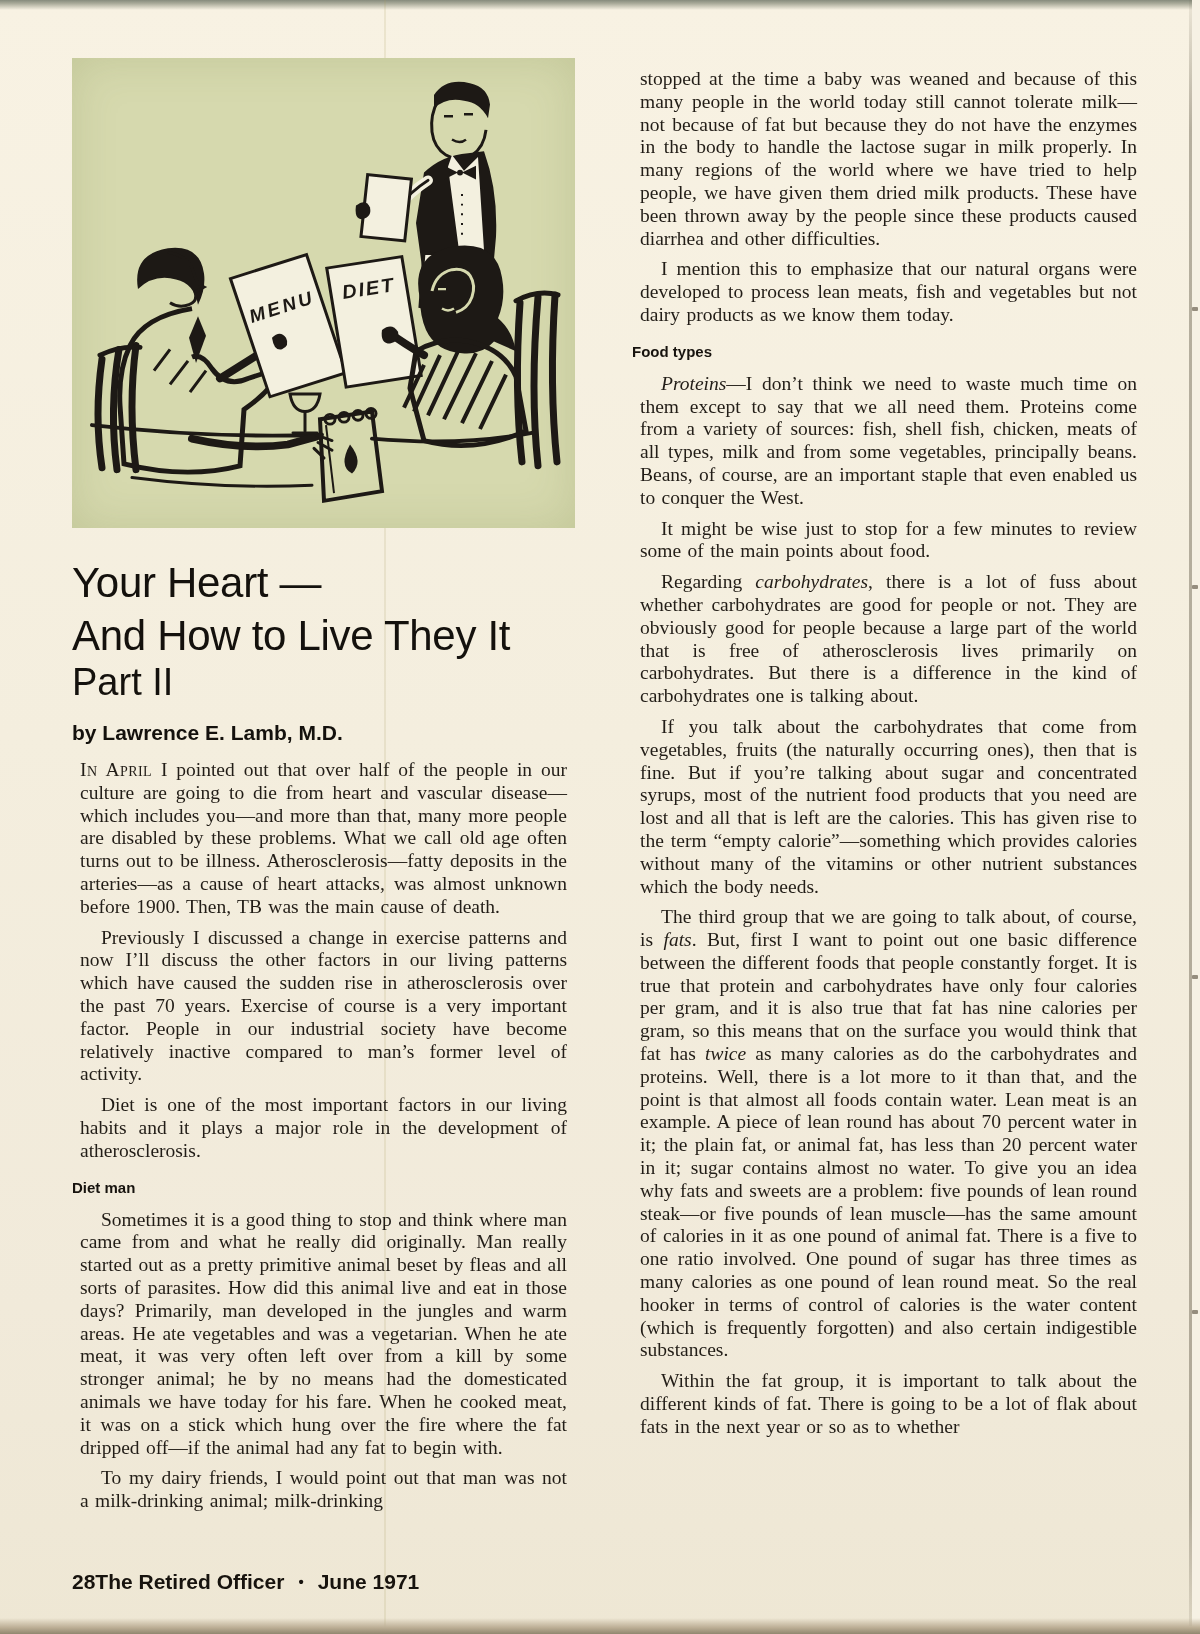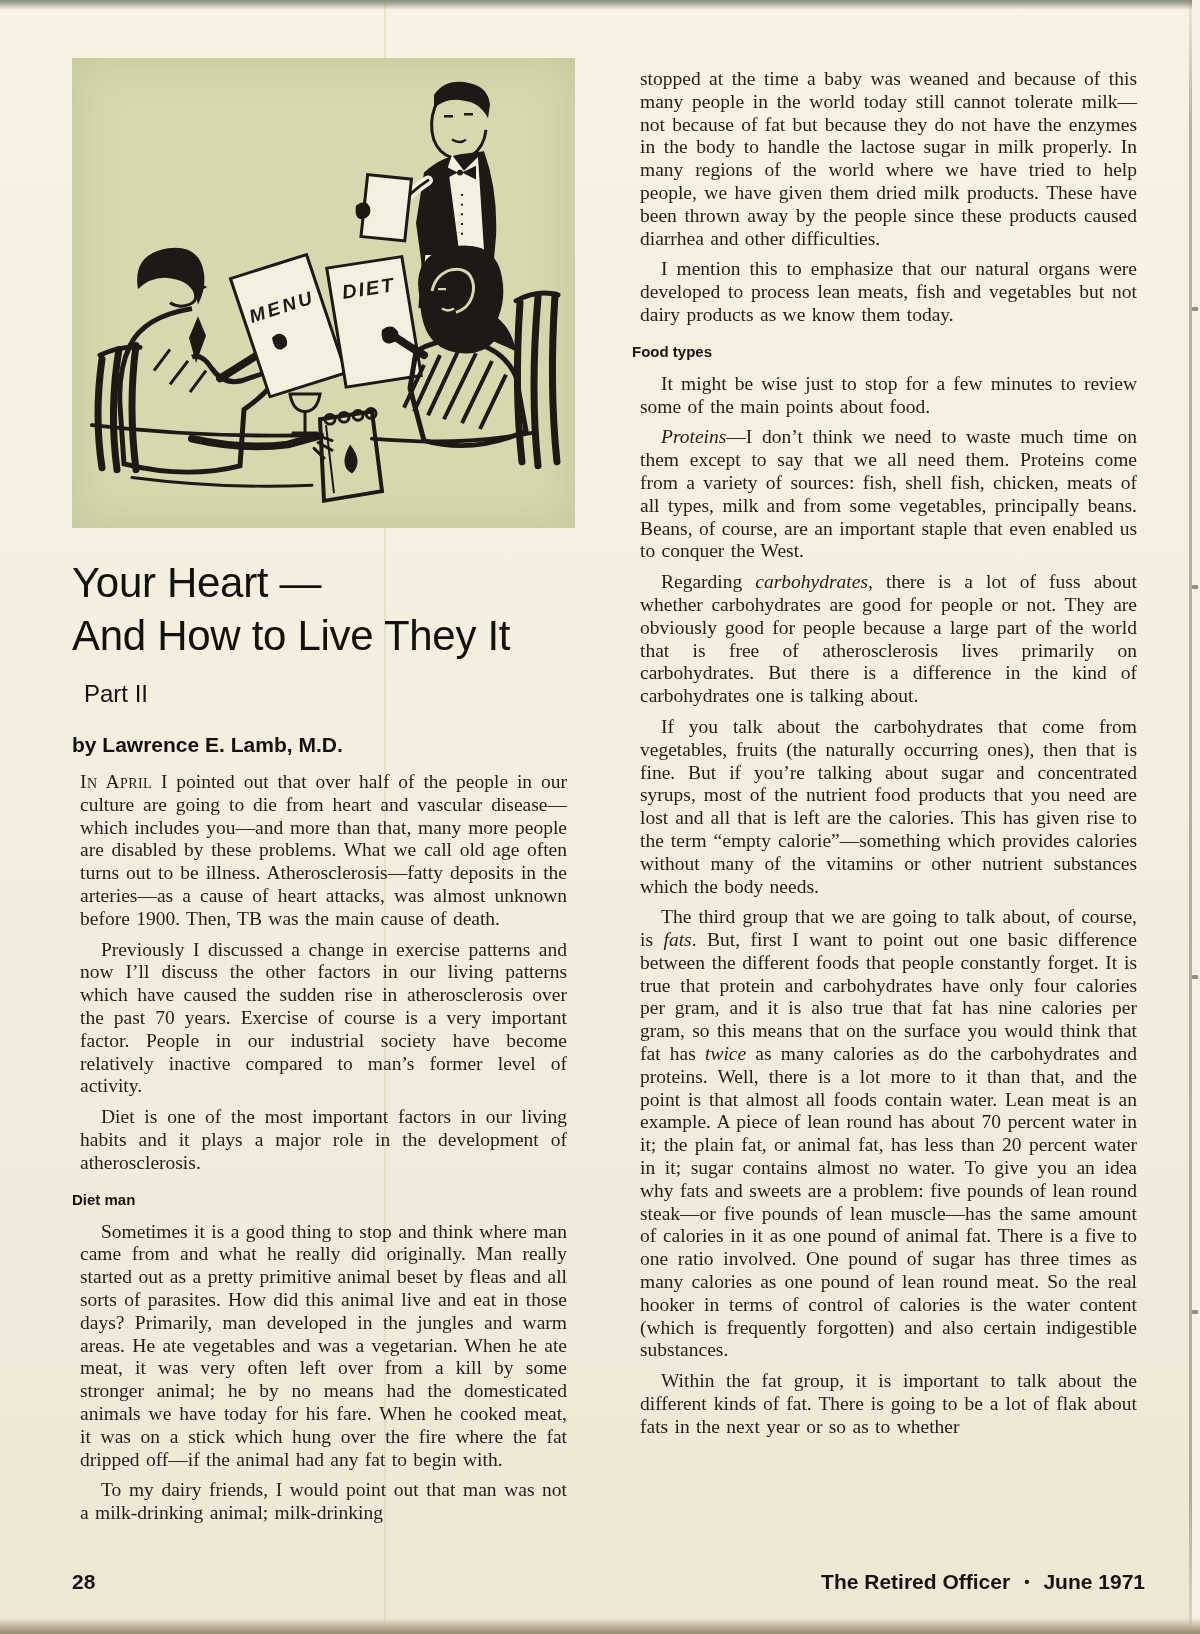--- a/index.html
+++ b/index.html
@@ -33,42 +33,42 @@
   }
   .illustration svg{position:absolute;inset:0;width:100%;height:100%;}
 
   .article-title{
     font-family:"Liberation Sans", sans-serif;font-weight:400;
     font-size:42px;line-height:53px;letter-spacing:-0.3px;
     color:#14110d;margin:0;
   }
   .article-part{
     font-family:"Liberation Sans", sans-serif;font-weight:400;
-    font-size:24px;line-height:40px;color:#14110d;margin:12px;
+    font-size:38px;line-height:40px;color:#14110d;margin:0;
   }
   .article-byline{
     font-family:"Liberation Sans", sans-serif;font-weight:700;
     font-size:21px;line-height:27px;color:#14110d;margin:17px 0 13px;
   }
 
   .body-text .para{
     font-size:19.5px;line-height:22.8px;text-align:justify;
     color:#221d17;margin:8px;word-spacing:1.5px;
   }
   .body-text .para.indent{text-indent:21px;}
   .body-text .smallcaps{font-variant:small-caps;letter-spacing:.4px;}
   .body-text .italic{font-style:italic;}
   .section-heading{
     font-family:"Liberation Sans", sans-serif;font-weight:700;
     font-size:15px;line-height:26px;color:#17130e;margin:12px 0 8px;
   }
 
   .footer{
     position:absolute;left:72px;top:1570px;width:1073px;
-    display:flex;justify-content:space-between;align-items:baseline;
+    display:flex;justify-content:flex-start;align-items:baseline;
     font-family:"Liberation Sans", sans-serif;font-weight:700;
     font-size:21px;color:#17130e;
   }
   .footer .bullet{font-size:15px;margin:0 14px;vertical-align:2px;}
 </style>
 </head>
 <body>
 
 <div class="page">
   <div class="edge-top"></div>
@@ -189,22 +189,22 @@
           <p class="para indent"><span>Sometimes it is a good thing to stop and think where man came from and what he really did originally. Man really started out as a pretty primitive animal beset by fleas and all sorts of parasites. How did this animal live and eat in those days? Primarily, man developed in the jungles and warm areas. He ate vegetables and was a vegetarian. When he ate meat, it was very often left over from a kill by some stronger animal; he by no means had the domesticated animals we have today for his fare. When he cooked meat, it was on a stick which hung over the fire where the fat dripped off—if the animal had any fat to begin with.</span></p>
           <p class="para indent"><span>To my dairy friends, I would point out that man was not a milk-drinking animal; milk-drinking</span></p>
         </div>
     </div>
 
     <div class="col-right">
       <div class="body-text">
           <p class="para"><span>stopped at the time a baby was weaned and because of this many people in the world today still cannot tolerate milk—not because of fat but because they do not have the enzymes in the body to handle the lactose sugar in milk properly. In many regions of the world where we have tried to help people, we have given them dried milk products. These have been thrown away by the people since these products caused diarrhea and other difficulties.</span></p>
           <p class="para indent"><span>I mention this to emphasize that our natural organs were developed to process lean meats, fish and vegetables but not dairy products as we know them today.</span></p>
           <h3 class="section-heading">Food types</h3>
+          <p class="para indent"><span class="italic">Proteins</span><span>—I don’t think we need to waste much time on them except to say that we all need them. Proteins come from a variety of sources: fish, shell fish, chicken, meats of all types, milk and from some vegetables, principally beans. Beans, of course, are an important staple that even enabled us to conquer the West.</span></p>
           <p class="para indent"><span>It might be wise just to stop for a few minutes to review some of the main points about food.</span></p>
-          <p class="para indent"><span class="italic">Proteins</span><span>—I don’t think we need to waste much time on them except to say that we all need them. Proteins come from a variety of sources: fish, shell fish, chicken, meats of all types, milk and from some vegetables, principally beans. Beans, of course, are an important staple that even enabled us to conquer the West.</span></p>
           <p class="para indent"><span>Regarding </span><span class="italic">carbohydrates</span><span>, there is a lot of fuss about whether carbohydrates are good for people or not. They are obviously good for people because a large part of the world that is free of atherosclerosis lives primarily on carbohydrates. But there is a difference in the kind of carbohydrates one is talking about.</span></p>
           <p class="para indent"><span>If you talk about the carbohydrates that come from vegetables, fruits (the naturally occurring ones), then that is fine. But if you’re talking about sugar and concentrated syrups, most of the nutrient food products that you need are lost and all that is left are the calories. This has given rise to the term “empty calorie”—something which provides calories without many of the vitamins or other nutrient substances which the body needs.</span></p>
           <p class="para indent"><span>The third group that we are going to talk about, of course, is </span><span class="italic">fats</span><span>. But, first I want to point out one basic difference between the different foods that people constantly forget. It is true that protein and carbohydrates have only four calories per gram, and it is also true that fat has nine calories per gram, so this means that on the surface you would think that fat has </span><span class="italic">twice</span><span> as many calories as do the carbohydrates and proteins. Well, there is a lot more to it than that, and the point is that almost all foods contain water. Lean meat is an example. A piece of lean round has about 70 percent water in it; the plain fat, or animal fat, has less than 20 percent water in it; sugar contains almost no water. To give you an idea why fats and sweets are a problem: five pounds of lean round steak—or five pounds of lean muscle—has the same amount of calories in it as one pound of animal fat. There is a five to one ratio involved. One pound of sugar has three times as many calories as one pound of lean round meat. So the real hooker in terms of control of calories is the water content (which is frequently forgotten) and also certain indigestible substances.</span></p>
           <p class="para indent"><span>Within the fat group, it is important to talk about the different kinds of fat. There is going to be a lot of flak about fats in the next year or so as to whether</span></p>
         </div>
     </div>
   </div>
 
   <div class="footer">
     <span>28</span>

